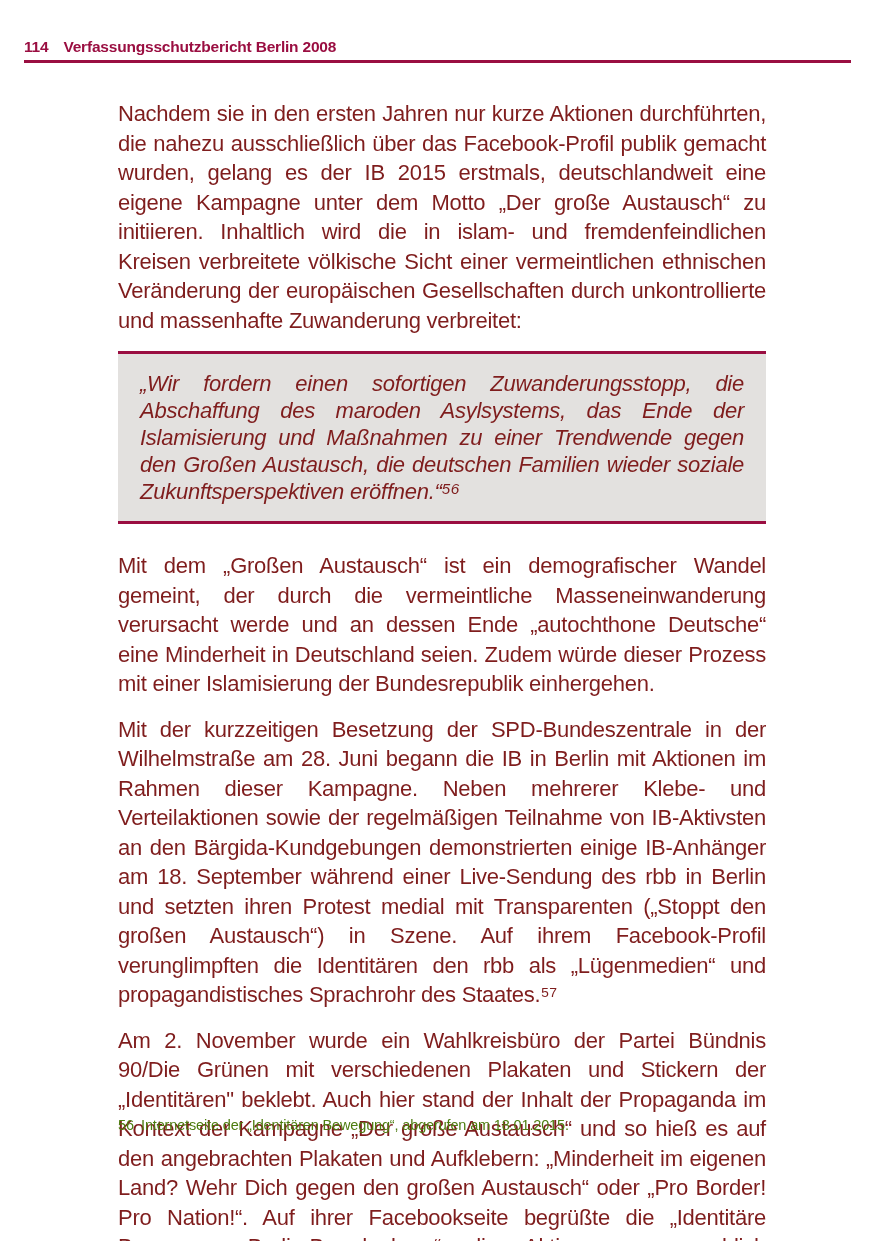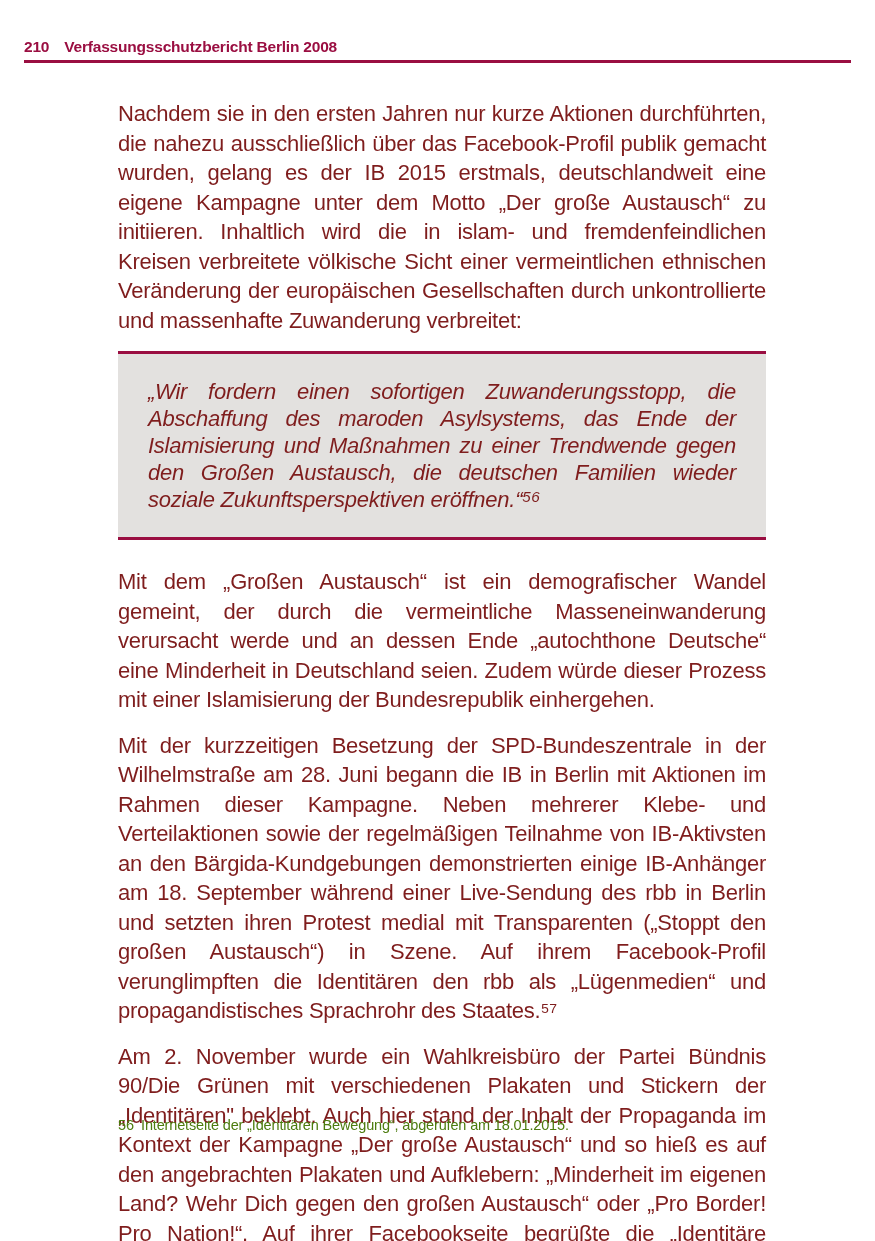--- a/index.html
+++ b/index.html
@@ -56,21 +56,21 @@
     margin: 15px 0 27px 0;
     background: var(--quote_bg, #E3E1DF);
     border-top: 3px solid var(--accent, #9A0E41);
     border-bottom: 3px solid var(--accent, #9A0E41);
     padding: 8px 14px;
   }
   .quote-block p {
     font-style: italic;
     line-height: 27px;
     text-align: justify;
-    margin: 16px;
+    margin: 8px;
   }
   
   .footnotes {
     position: absolute;
     left: 118px;
     top: 1116px;
     width: 650px;
     font-size: 14.5px;
     line-height: 19.5px;
     letter-spacing: -0.15px;
@@ -79,21 +79,21 @@
   .footnote { display: flex; }
   .footnote .fn-num { flex: none; width: 23px; }
   .footnote .fn-text { flex: 1; }
 </style>
 </head>
 <body>
 
 <div class="page">
 
   <header class="page-header">
-    <span class="pagenum">210</span><span class="doctitle">Verfassungsschutzbericht Berlin 2008</span>
+    <span class="pagenum">114</span><span class="doctitle">Verfassungsschutzbericht Berlin 2008</span>
   </header>
   <div class="header-rule"></div>
 
   <main class="content">
     <p class="body-para">Nachdem sie in den ersten Jahren nur kurze Aktionen durchführten, die nahezu ausschließlich über das Facebook-Profil publik gemacht wurden, gelang es der IB 2015 erstmals, deutschlandweit eine eigene Kampagne unter dem Motto „Der große Austausch“ zu initiieren. Inhaltlich wird die in islam- und fremdenfeindlichen Kreisen verbreitete völkische Sicht einer vermeintlichen ethnischen Veränderung der europäischen Gesellschaften durch unkontrollierte und massenhafte Zuwanderung verbreitet:</p>
 
     <blockquote class="quote-block">
       <p>„Wir fordern einen sofortigen Zuwanderungsstopp, die Abschaffung des maroden Asylsystems, das Ende der Islamisierung und Maßnahmen zu einer Trendwende gegen den Großen Austausch, die deutschen Familien wieder soziale Zukunftsperspektiven eröffnen.“⁵⁶</p>
     </blockquote>
 

